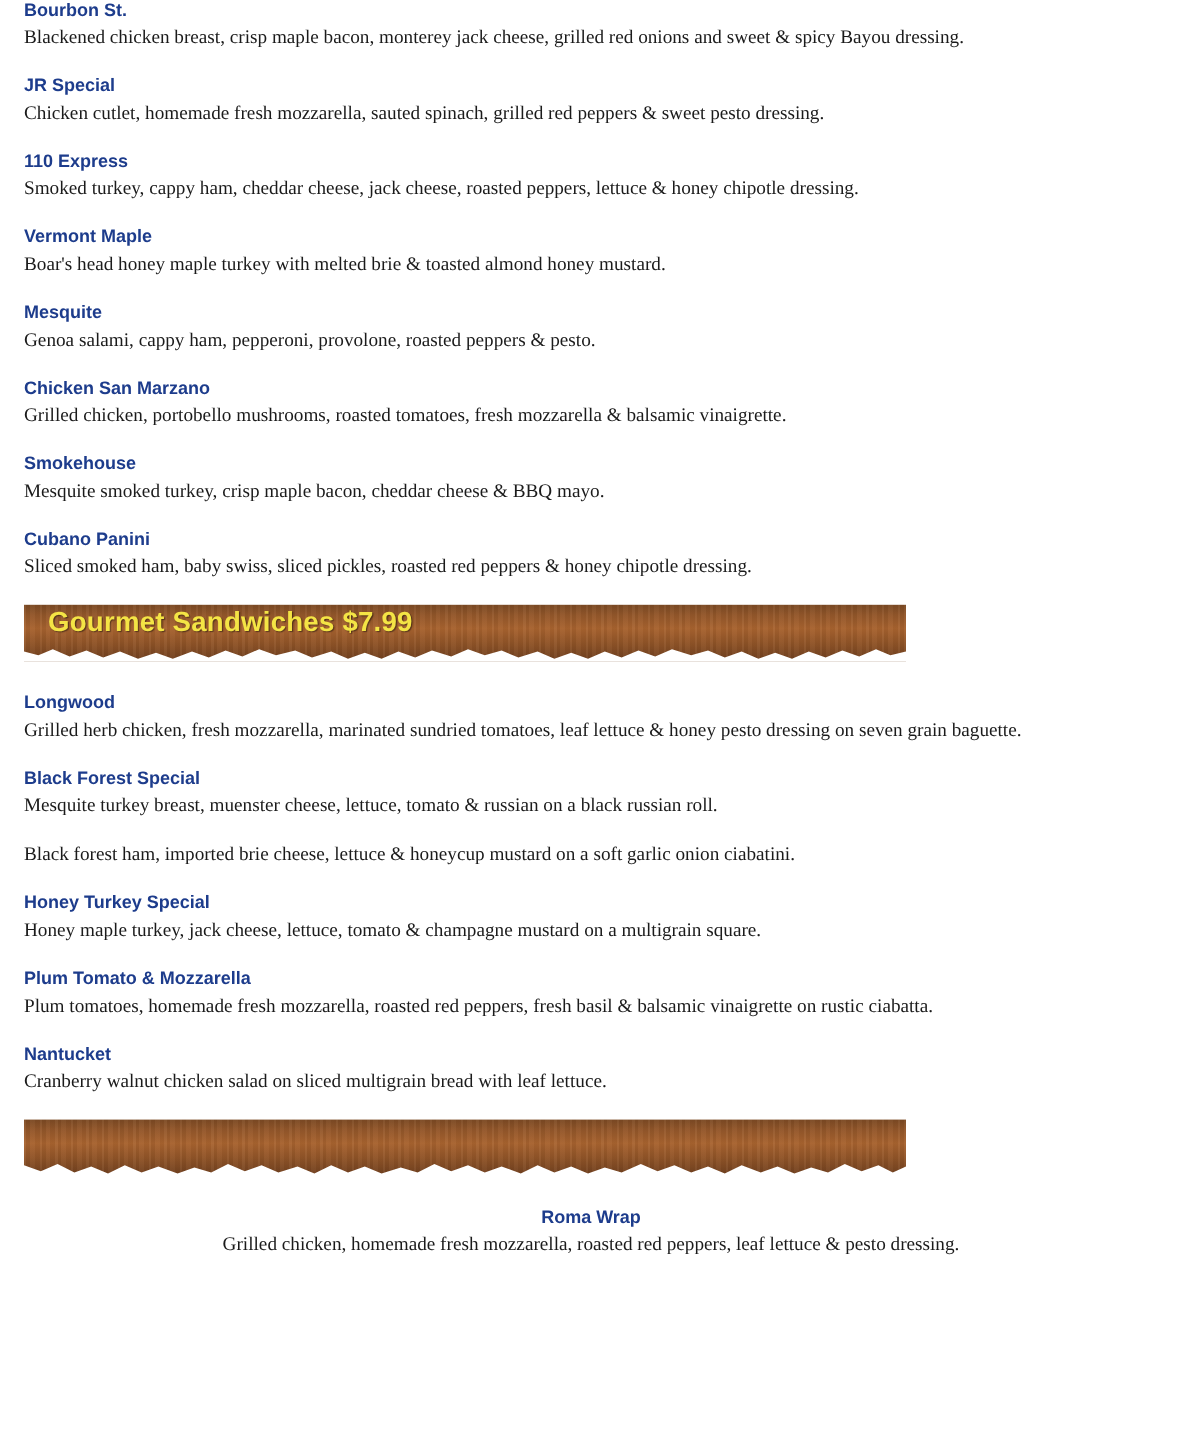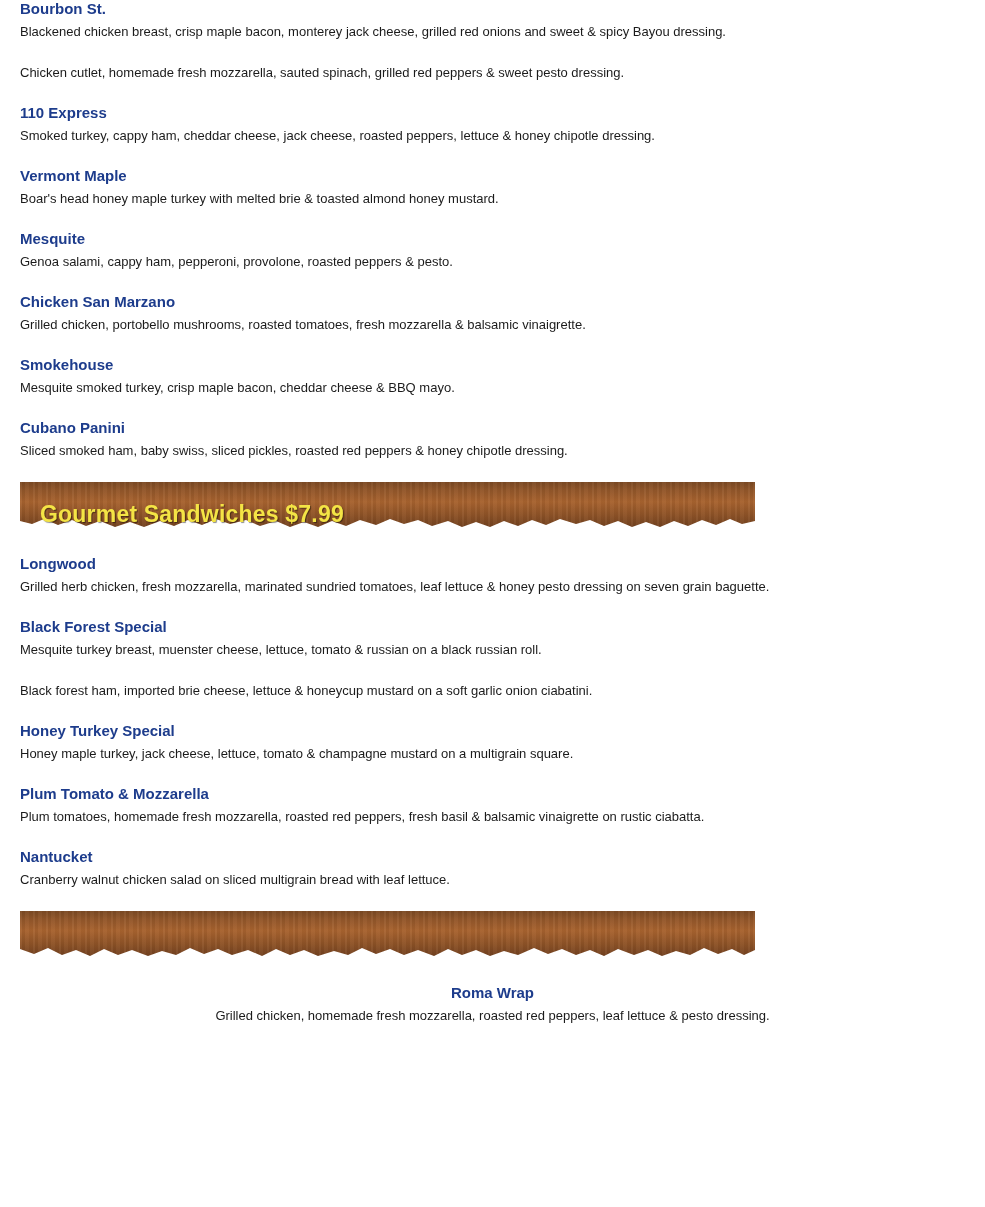--- a/index.html
+++ b/index.html
@@ -24,25 +24,26 @@
     margin: 0 0 22px 0;
   }
   .item-name {
     font-size: 15px;
     font-weight: bold;
     color: #1d3c8c;
     line-height: 18px;
     margin: 0 0 4px 0;
   }
   .item-desc {
-    font-size: 13px;
+    font-size: 16px;
     font-weight: normal;
     color: #1b1b1b;
     line-height: 19px;
     margin: 0;
+    font-family: Liberation Serif, serif;
   }
   .section-banner {
     position: relative;
     width: 735px;
     height: 47px;
     margin: 0 0 16px 0;
     overflow: hidden;
     background:
       linear-gradient(180deg, #7c4a24 0%, #93572a 18%, #a8632f 42%, #8e5327 70%, #6f3f1f 100%);
   }
@@ -66,21 +67,21 @@
     left: 0;
     right: 0;
     bottom: -2px;
     height: 16px;
     display: block;
   }
   .section-banner .title {
     position: relative;
     z-index: 3;
     display: block;
-    padding: 18px 0 0 20px;
+    padding: 0 0 0 20px;
     font-size: 23px;
     font-weight: bold;
     color: #f4e445;
     letter-spacing: 0.2px;
     line-height: 28px;
     text-shadow: 1px 1px 1px rgba(0,0,0,0.45);
   }
   .banner-gap { height: 10px; }
   .last-clip {
     max-height: 40px;
@@ -92,20 +93,21 @@
 <body>
 
 <div class="page">
 
   <div>
     <div class="item">
       <div class="item-name">Bourbon St.</div>
       <div class="item-desc">Blackened chicken breast, crisp maple bacon, monterey jack cheese, grilled red onions and sweet &amp; spicy Bayou dressing.</div>
     </div>
     <div class="item">
+      <div class="item-name">JR Special</div>
       <div class="item-desc">Chicken cutlet, homemade fresh mozzarella, sauted spinach, grilled red peppers &amp; sweet pesto dressing.</div>
     </div>
     <div class="item">
       <div class="item-name">110 Express</div>
       <div class="item-desc">Smoked turkey, cappy ham, cheddar cheese, jack cheese, roasted peppers, lettuce &amp; honey chipotle dressing.</div>
     </div>
     <div class="item">
       <div class="item-name">Vermont Maple</div>
       <div class="item-desc">Boar's head honey maple turkey with melted brie &amp; toasted almond honey mustard.</div>
     </div>

